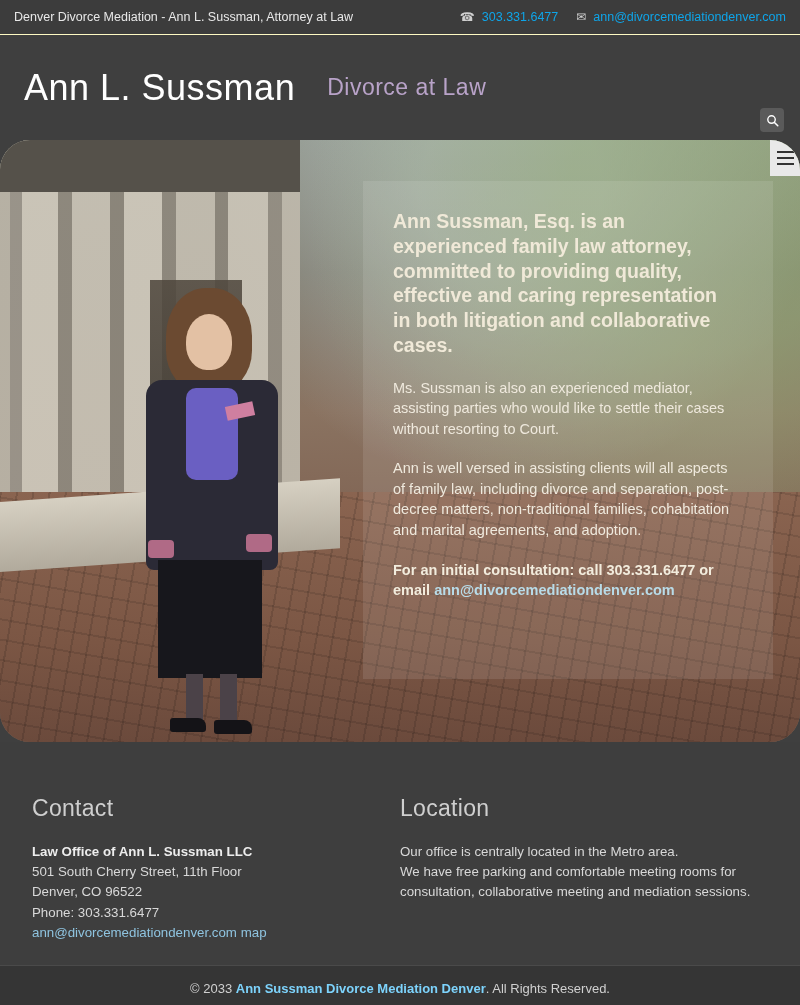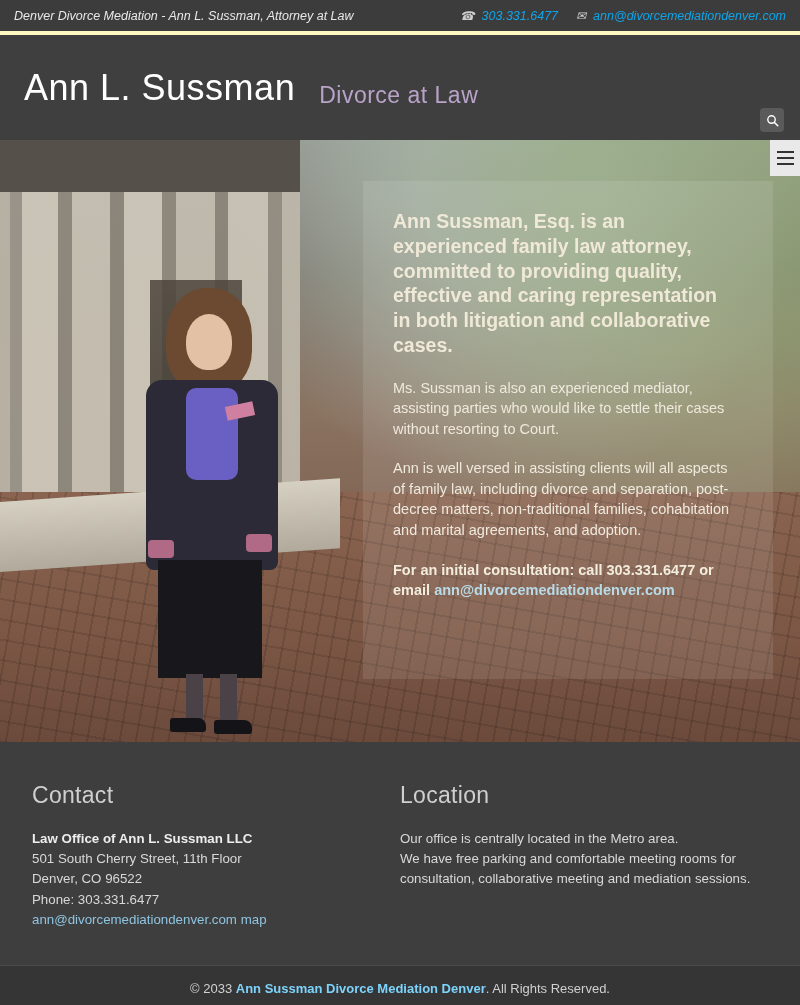--- a/index.html
+++ b/index.html
@@ -20,42 +20,41 @@
   
   .topbar {
     height: 35px;
     background: #3c3c3c;
     display: flex;
     align-items: center;
     justify-content: space-between;
     padding: 0 14px 0 14px;
     color: #e8e8e8;
     font-size: 12.5px;
-    border-bottom: 4px solid #fef9c3;
-    font-style: italic;
+    border-bottom: 1px solid #fef9c3;
   }
   .topbar-left { white-space: nowrap; }
   .topbar-right { display: flex; align-items: center; gap: 18px; }
   .tb-item { display: flex; align-items: center; gap: 7px; font-size: 12.5px; }
   .tb-item a, .tb-link { color: #0ea5e9; text-decoration: none; }
   .tb-icon { color: #cfcfcf; display: inline-block; line-height: 1; font-size: 12px; }
 
   
   .header {
     height: 105px;
     background: #3f3f3f;
     position: relative;
     display: flex;
     align-items: center;
     padding-left: 24px;
   }
   .brand {
     display: flex;
-    align-items: flex-end;
-    gap: 24px;
+    align-items: center;
+    gap: 32px;
   }
   .brand-name {
     color: #ffffff;
     font-size: 36px;
     font-weight: normal;
     letter-spacing: 0.5px;
   }
   .brand-tagline {
     color: #b9a3c9;
     font-size: 23px;
@@ -76,20 +75,21 @@
     cursor: pointer;
   }
   .search-btn svg { display: block; }
 
   
   .hero {
     position: relative;
     height: 602px;
     overflow: hidden;
     background: #6d6a5e;
+    border-radius: 30px;
   }
   .hero-bg {
     position: absolute;
     inset: 0;
     background:
       
       radial-gradient(circle at 88% 12%, rgba(150,175,120,0.55) 0 16%, rgba(0,0,0,0) 45%),
       radial-gradient(circle at 64% 8%, rgba(190,200,205,0.55) 0 12%, rgba(0,0,0,0) 40%),
       linear-gradient(180deg, #8d9387 0%, #7e7b6d 22%, #8a7361 45%, #7d5f4f 70%, #6e5245 100%);
   }
@@ -241,21 +241,21 @@
     background: #333;
   }
 
   
   .footer {
     background: #3e3e3e;
     padding: 40px 32px 22px 32px;
     height: 223px;
   }
   .foot-cols { display: flex; }
-  .foot-col { width: 375px; }
+  .foot-col { width: 375px; margin-top: 13px; }
   .foot-col.right { padding-left: 0; }
   .foot-h {
     color: #cfcfcf;
     font-size: 23px;
     font-weight: normal;
     margin-bottom: 20px;
     letter-spacing: .3px;
   }
   .foot-line {
     color: #d8d8d8;

